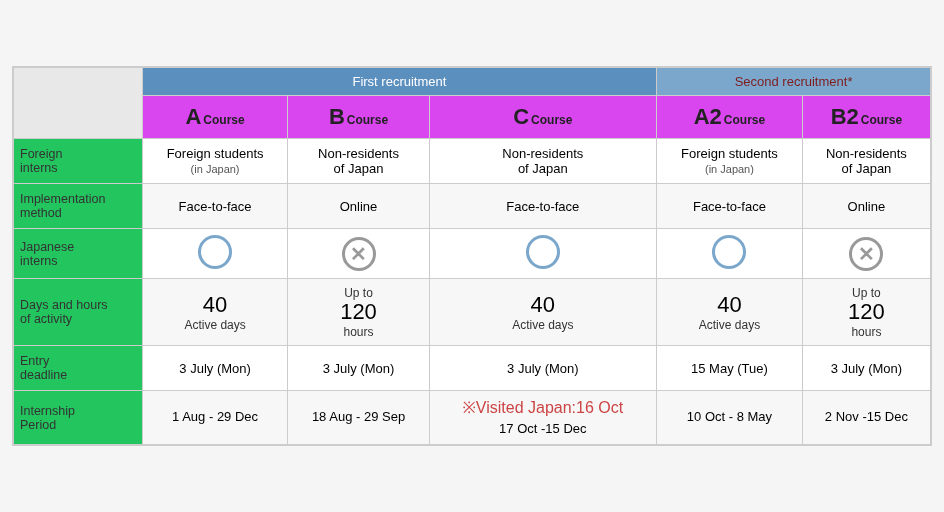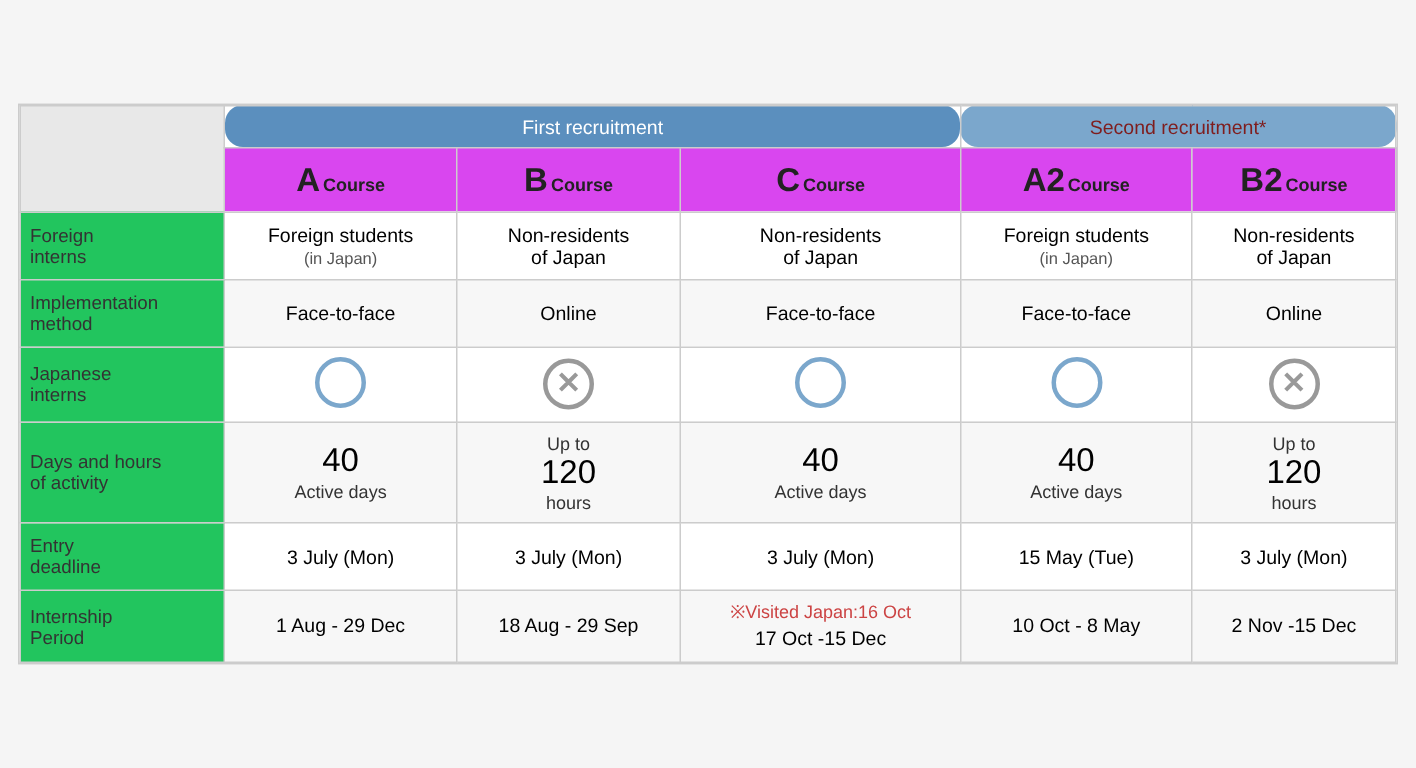--- a/index.html
+++ b/index.html
@@ -27,21 +27,20 @@
       text-align: center;
       vertical-align: middle;
       padding: 6px 8px;
     }
     .header-group {
       background: #5b8fbe;
       color: #fff;
       font-size: 13px;
       font-weight: normal;
       padding: 6px;
-      border-radius: 12px;
     }
     .col-header {
       background: #d946ef;
       color: #222;
       padding: 8px 6px;
     }
     .col-header .big-letter {
       font-size: 22px;
       font-weight: bold;
       margin-right: 2px;
@@ -88,21 +87,21 @@
       font-weight: normal;
       display: block;
       line-height: 1.1;
     }
     .num-small-label {
       font-size: 12px;
       color: #333;
     }
     .note-red {
       color: #cc4444;
-      font-size: 12px;
+      font-size: 16px;
       display: block;
     }
     .internship-cell {
       line-height: 1.4;
       font-size: 13px;
     }
     .up-to {
       font-size: 12px;
       color: #333;
     }

